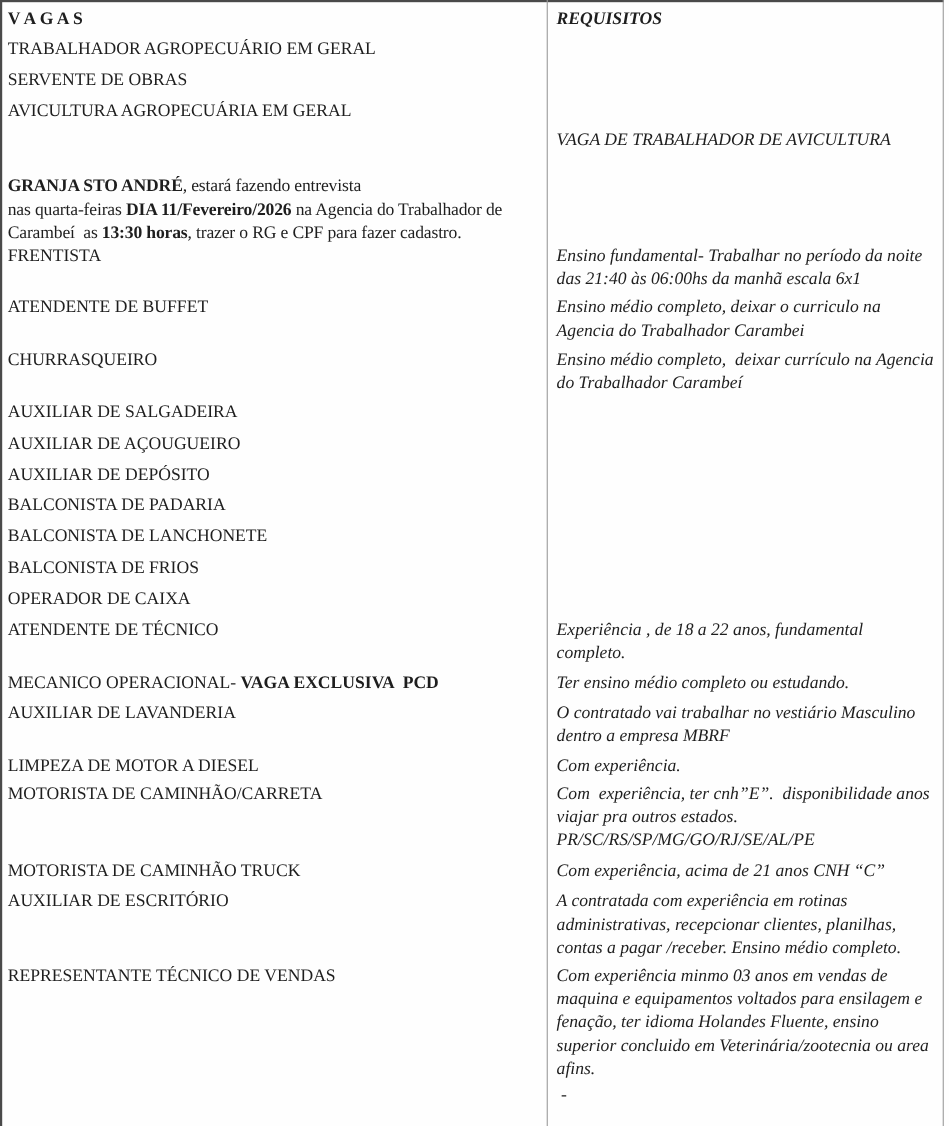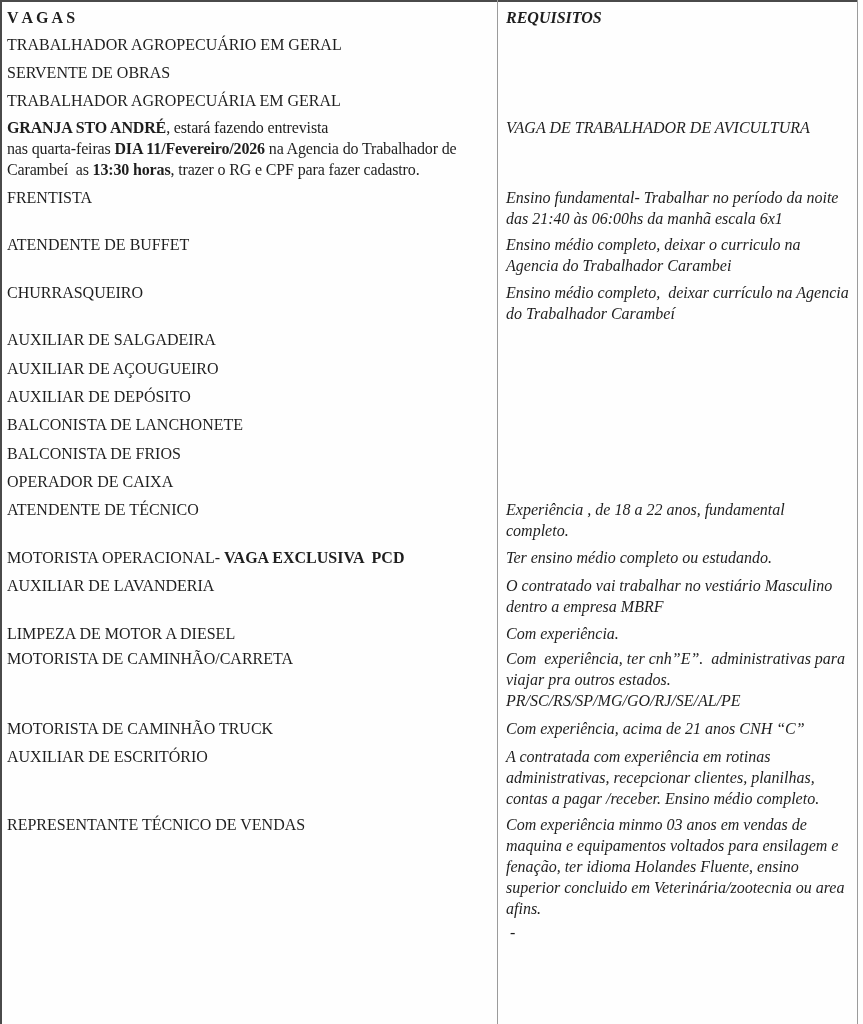--- a/index.html
+++ b/index.html
@@ -33,21 +33,21 @@
     white-space: pre;
   }
   .cell-r {
     flex: 1; box-sizing: border-box;
     padding-left: 9px; padding-right: 6px;
     white-space: pre-wrap;
     font-style: italic;
   }
   .hdr { font-weight: bold; }
   b { font-weight: bold; }
-  .granja-cell { letter-spacing: -0.15px; }
+  .granja-cell { letter-spacing: -0.15px; margin-top: 42px; }
   .grow { flex: 1; }
 </style>
 </head>
 <body>
 
 <div class="page">
   <div class="border-top"></div>
   <div class="border-left"></div>
   <div class="border-right"></div>
   <div class="col-divider"></div>
@@ -63,21 +63,21 @@
       <div class="cell-l">TRABALHADOR AGROPECUÁRIO EM GERAL</div>
       <div class="cell-r"></div>
     </div>
 
     <div class="row" style="min-height:28px">
       <div class="cell-l">SERVENTE DE OBRAS</div>
       <div class="cell-r"></div>
     </div>
 
     <div class="row" style="min-height:27px">
-      <div class="cell-l">TRABALHADOR AGROPECUÁRIA EM GERAL</div>
+      <div class="cell-l">AVICULTURA AGROPECUÁRIA EM GERAL</div>
       <div class="cell-r"></div>
     </div>
 
     <div class="row" style="min-height:70px">
       <div class="cell-l granja-cell"><b>GRANJA STO ANDRÉ</b><span>, estará fazendo entrevista
 </span><span>nas quarta-feiras </span><b>DIA 11/Fevereiro/2026</b><span> na Agencia do Trabalhador de
 Carambeí  as </span><b>13:30 horas</b><span>, trazer o RG e CPF para fazer cadastro.</span></div>
       <div class="cell-r">VAGA DE TRABALHADOR DE AVICULTURA</div>
     </div>
 
@@ -106,20 +106,24 @@
       <div class="cell-l">AUXILIAR DE AÇOUGUEIRO</div>
       <div class="cell-r"></div>
     </div>
 
 
     <div class="row" style="min-height:28px">
       <div class="cell-l">AUXILIAR DE DEPÓSITO</div>
       <div class="cell-r"></div>
     </div>
 
+    <div class="row" style="min-height:28px">
+      <div class="cell-l">BALCONISTA DE PADARIA</div>
+      <div class="cell-r"></div>
+    </div>
 
     <div class="row" style="min-height:29px">
       <div class="cell-l">BALCONISTA DE LANCHONETE</div>
       <div class="cell-r"></div>
     </div>
 
     <div class="row" style="min-height:28px">
       <div class="cell-l">BALCONISTA DE FRIOS</div>
       <div class="cell-r"></div>
     </div>
@@ -128,37 +132,37 @@
       <div class="cell-l">OPERADOR DE CAIXA</div>
       <div class="cell-r"></div>
     </div>
 
     <div class="row" style="min-height:48px">
       <div class="cell-l">ATENDENTE DE TÉCNICO</div>
       <div class="cell-r">Experiência , de 18 a 22 anos, fundamental completo.</div>
     </div>
 
     <div class="row" style="min-height:28px">
-      <div class="cell-l"><span>MOTORISTA OPERACIONAL- </span><b>VAGA EXCLUSIVA  PCD</b></div>
+      <div class="cell-l"><span>MECANICO OPERACIONAL- </span><b>VAGA EXCLUSIVA  PCD</b></div>
       <div class="cell-r">Ter ensino médio completo ou estudando.</div>
     </div>
 
     <div class="row" style="min-height:48px">
       <div class="cell-l">AUXILIAR DE LAVANDERIA</div>
       <div class="cell-r">O contratado vai trabalhar no vestiário Masculino dentro a empresa MBRF</div>
     </div>
 
     <div class="row" style="min-height:25px">
       <div class="cell-l">LIMPEZA DE MOTOR A DIESEL</div>
       <div class="cell-r">Com experiência.</div>
     </div>
 
     <div class="row" style="min-height:70px">
       <div class="cell-l">MOTORISTA DE CAMINHÃO/CARRETA</div>
-      <div class="cell-r">Com  experiência, ter cnh”E”.  administrativas para viajar pra outros estados.
+      <div class="cell-r">Com  experiência, ter cnh”E”.  disponibilidade anos viajar pra outros estados.
 PR/SC/RS/SP/MG/GO/RJ/SE/AL/PE</div>
     </div>
 
     <div class="row" style="min-height:28px">
       <div class="cell-l">MOTORISTA DE CAMINHÃO TRUCK</div>
       <div class="cell-r">Com experiência, acima de 21 anos CNH “C”</div>
     </div>
 
     <div class="row" style="min-height:68px">
       <div class="cell-l">AUXILIAR DE ESCRITÓRIO</div>

